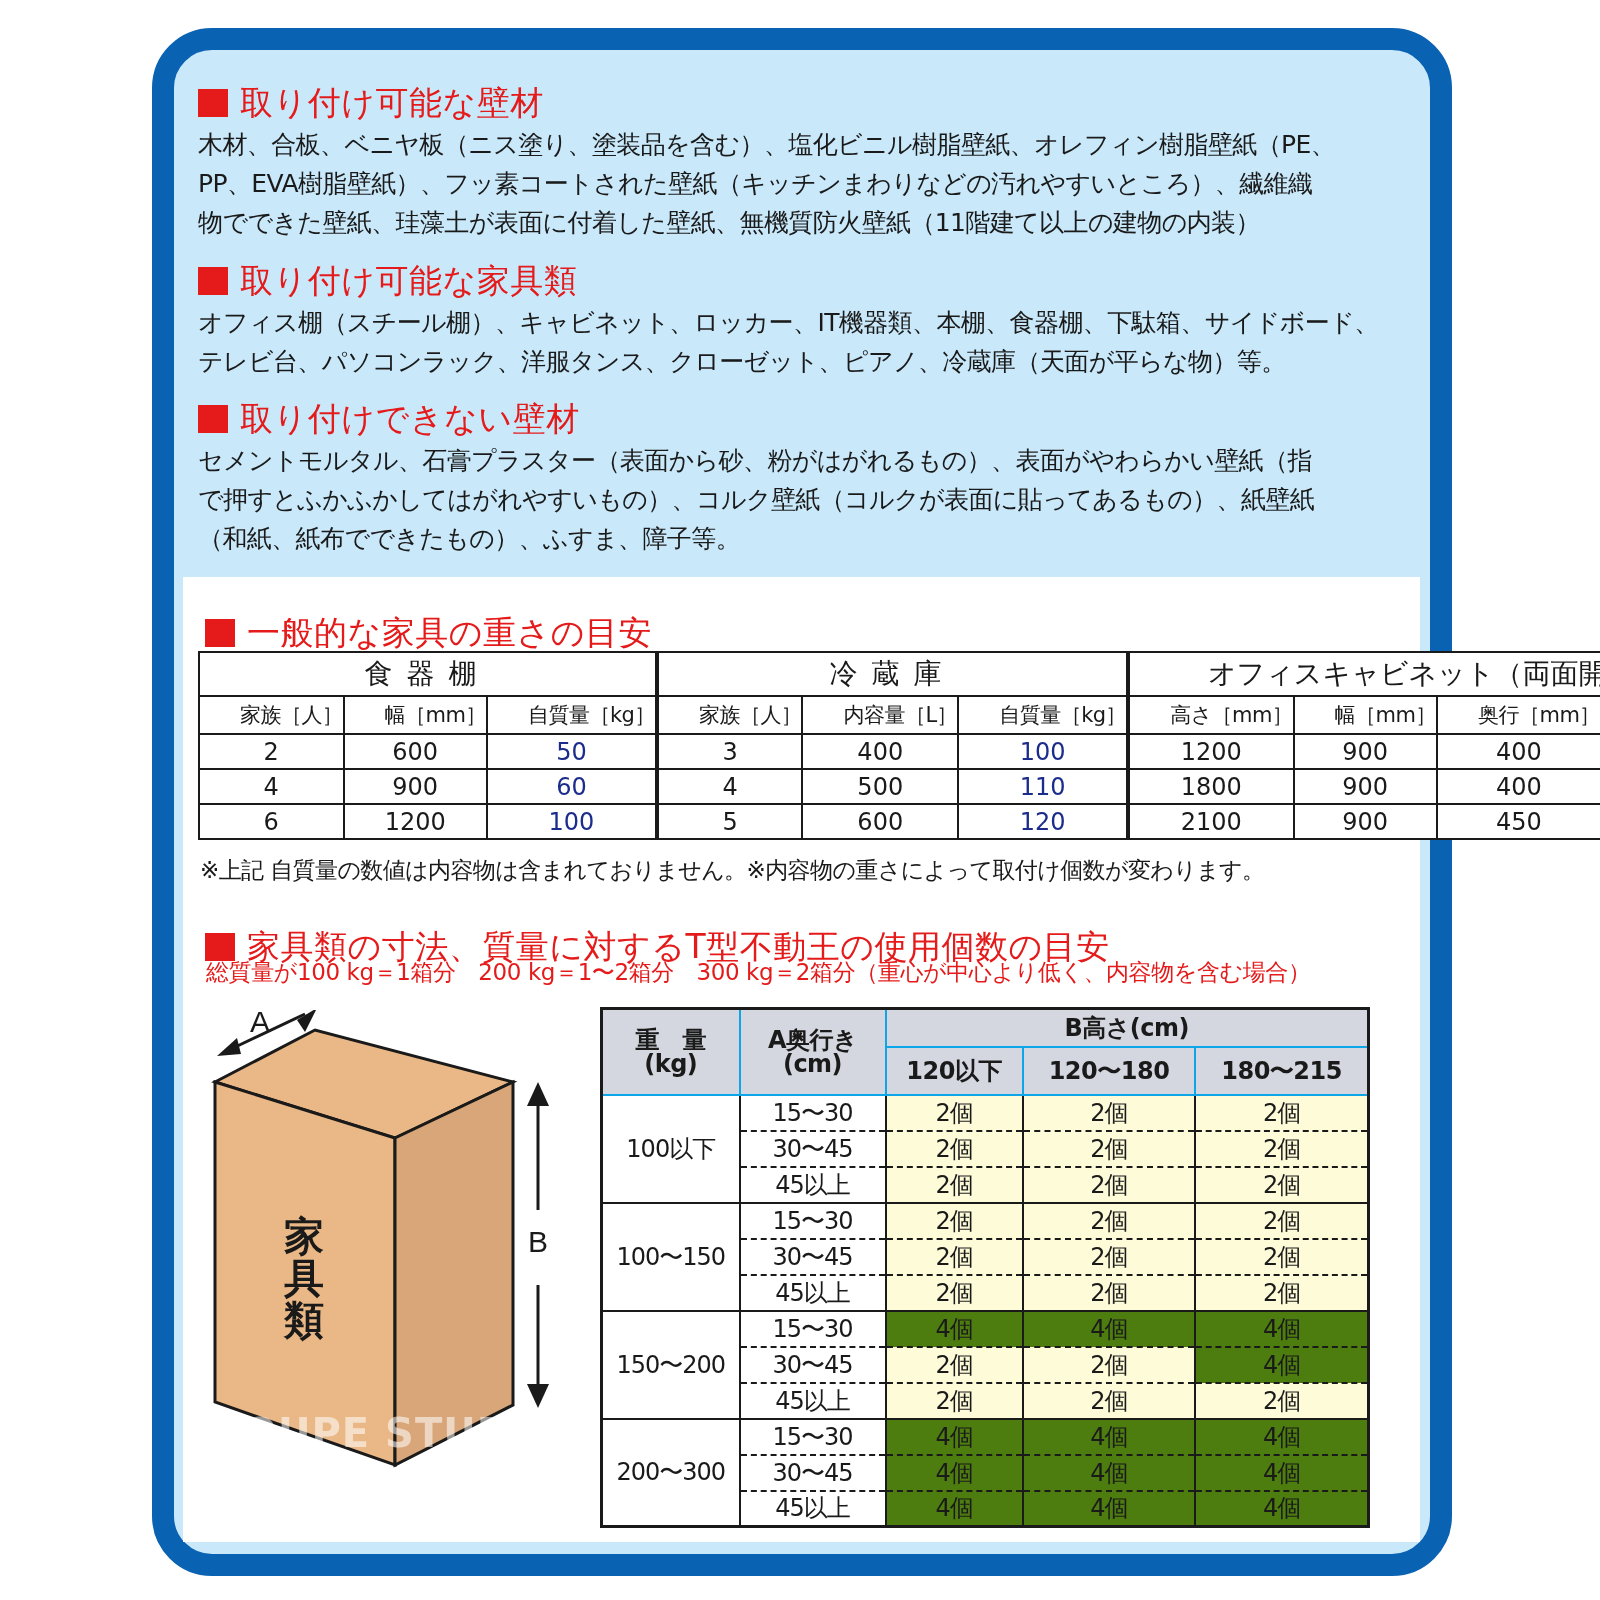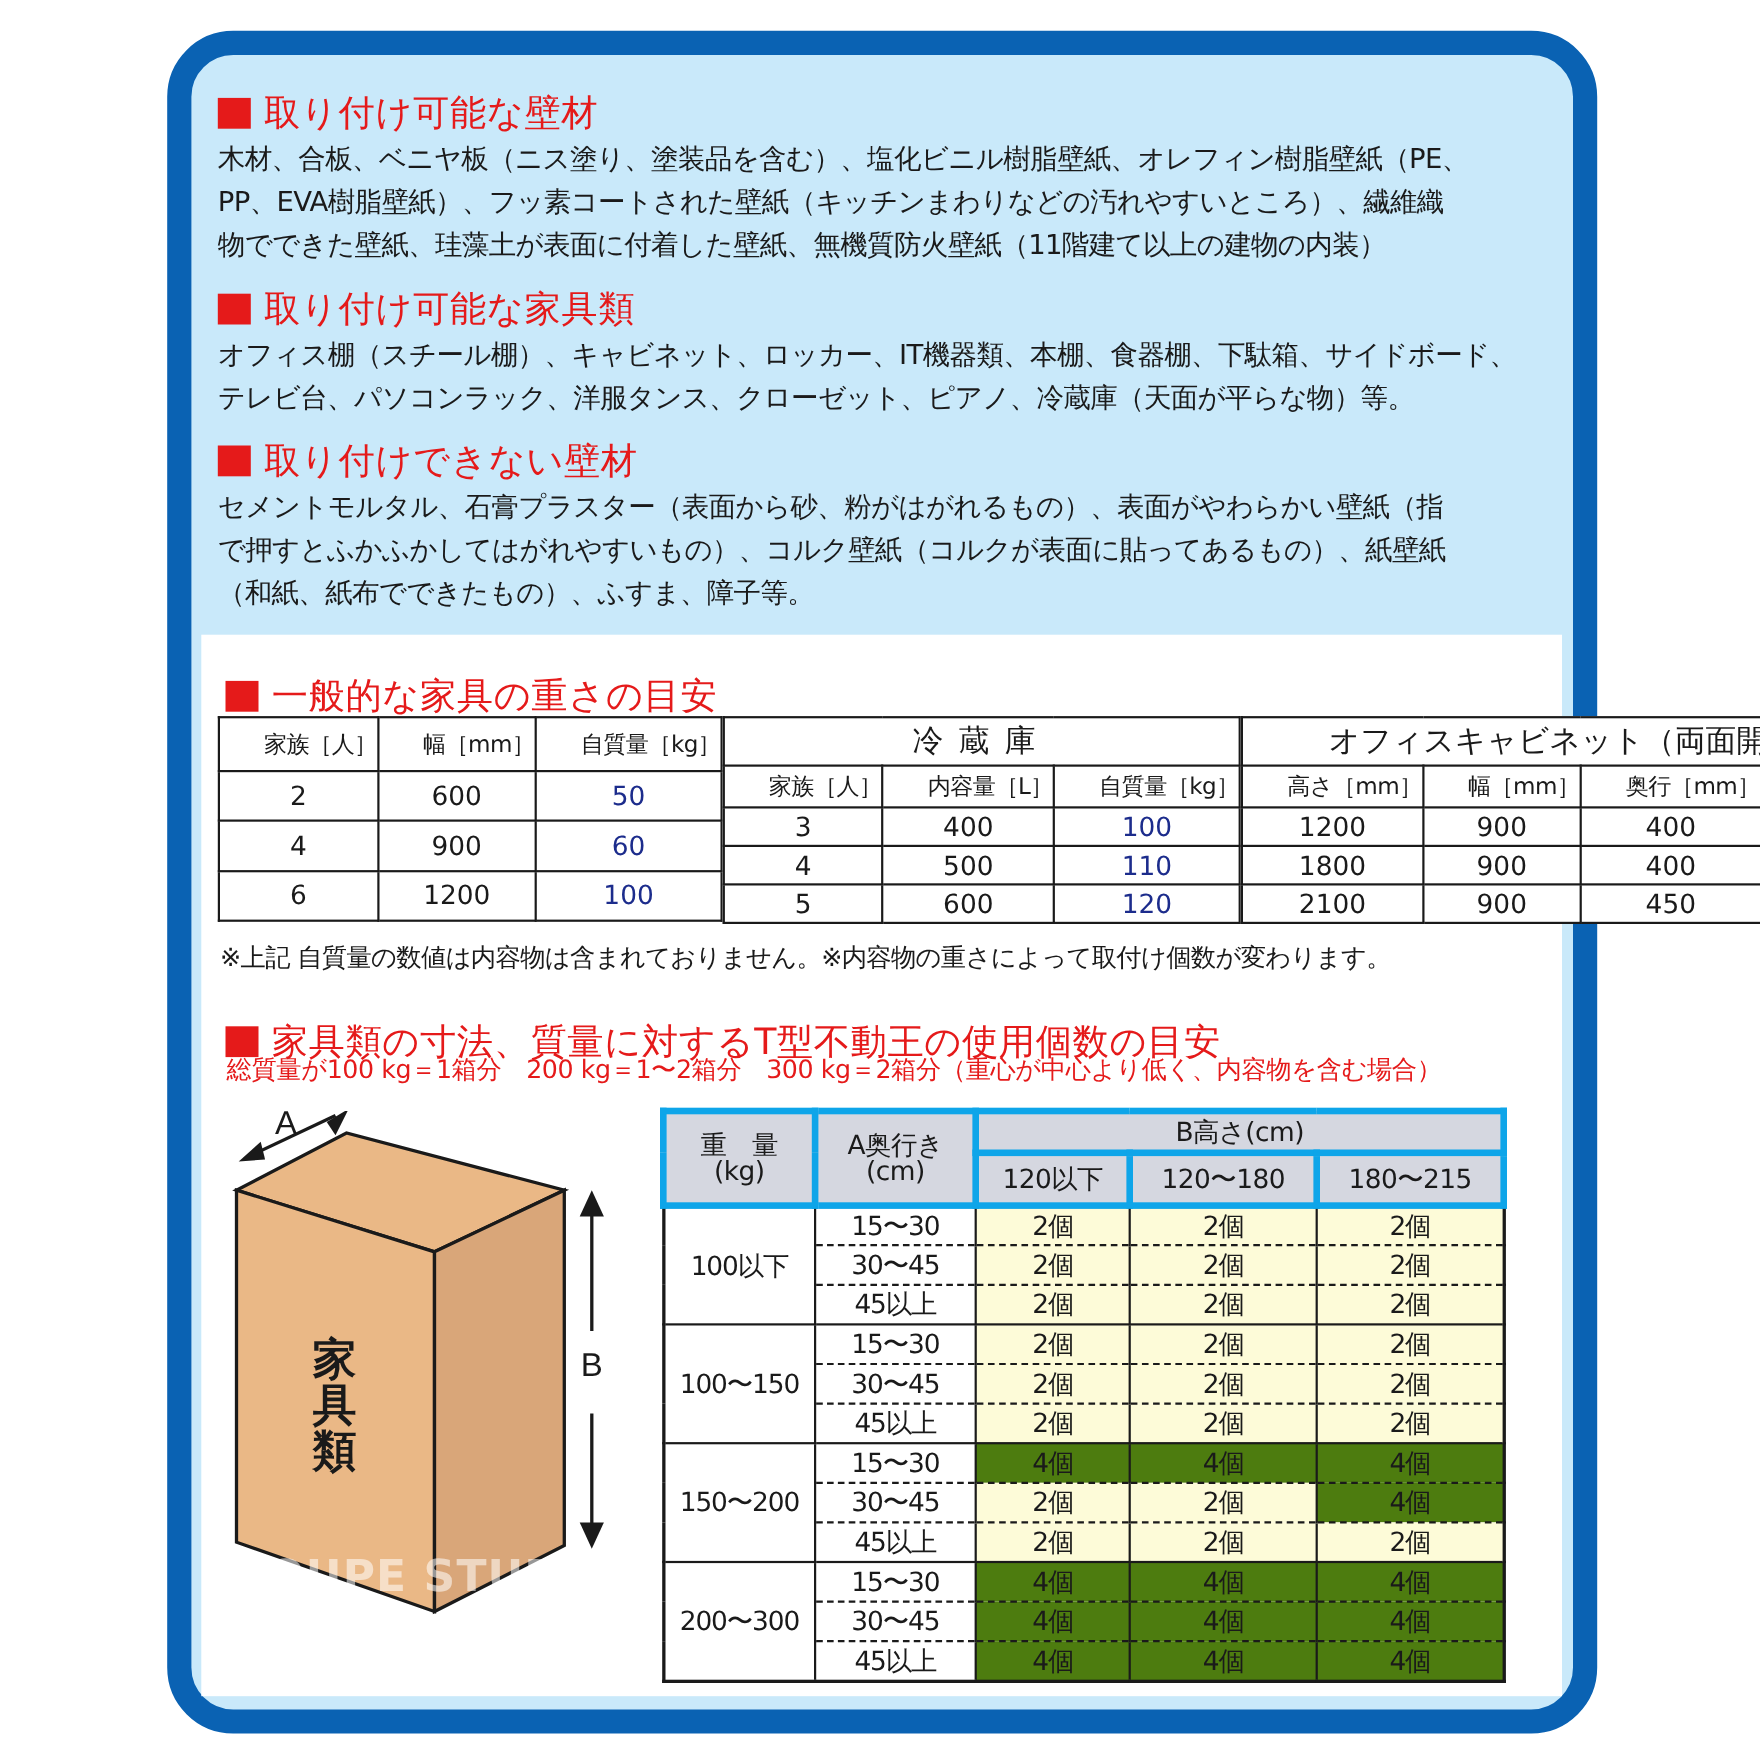--- a/index.html
+++ b/index.html
@@ -34,21 +34,21 @@
   .dbl { width: 6px; }
 
   .note { position: absolute; left: 200px; top: 855px; font-size: 23px; letter-spacing: -0.6px; }
   .sub-red { position: absolute; left: 206px; top: 957px; font-size: 23px; color: #e51a1a; letter-spacing: -0.4px; }
 
   
   table.u {
     position: absolute; left: 600px; top: 1007px; width: 770px; border-collapse: collapse;
     border: 3px solid #1a1a1a;
   }
-  table.u th { background: #d5d7e0; font-weight: normal; border: 6px solid #0ea5e9; font-size: 24px; line-height: 24px; letter-spacing: -0.5px; }
+  table.u th { background: #d5d7e0; font-weight: bold; border: 2px solid #0ea5e9; font-size: 24px; line-height: 24px; letter-spacing: -0.5px; }
   table.u td { font-size: 24px; text-align: center; height: 36px; border-left: 2px solid #1a1a1a; border-right: 2px solid #1a1a1a; letter-spacing: -1px; }
   table.u td.wgt { background: #fff; border-bottom: 2px solid #1a1a1a; border-top: 2px solid #1a1a1a; }
   table.u td.dep { background: #fff; }
   table.u tr.dash td.dep, table.u tr.dash td.cnt { border-bottom: 2px dashed #1a1a1a; }
   table.u tr.last td { border-bottom: 2px solid #1a1a1a; }
   td.y { background: #fdfbd8; }
   td.b { background: #4d7c0f; }
 
   
   .box-svg { position: absolute; left: 205px; top: 1010px; }
@@ -98,20 +98,23 @@
 <div class="sec" style="top:598px; left:205px;">
   <div class="sec-title">
     <span class="sq"></span>
     <span>一般的な家具の重さの目安</span>
   </div>
 </div>
 
 <div class="wtable-wrap">
   <table class="w" style="width:338px;">
     <tbody>
+        <tr>
+          <th class="group" colspan="3">食器棚</th>
+        </tr>
     <tr>
       <th class="col" style="width:104px">家族［人］</th>
       <th class="col" style="width:104px">幅［mm］</th>
       <th class="col">自質量［kg］</th>
     </tr>
     <tr>
       <td>2</td>
       <td>600</td>
       <td class="blue">50</td>
     </tr>

